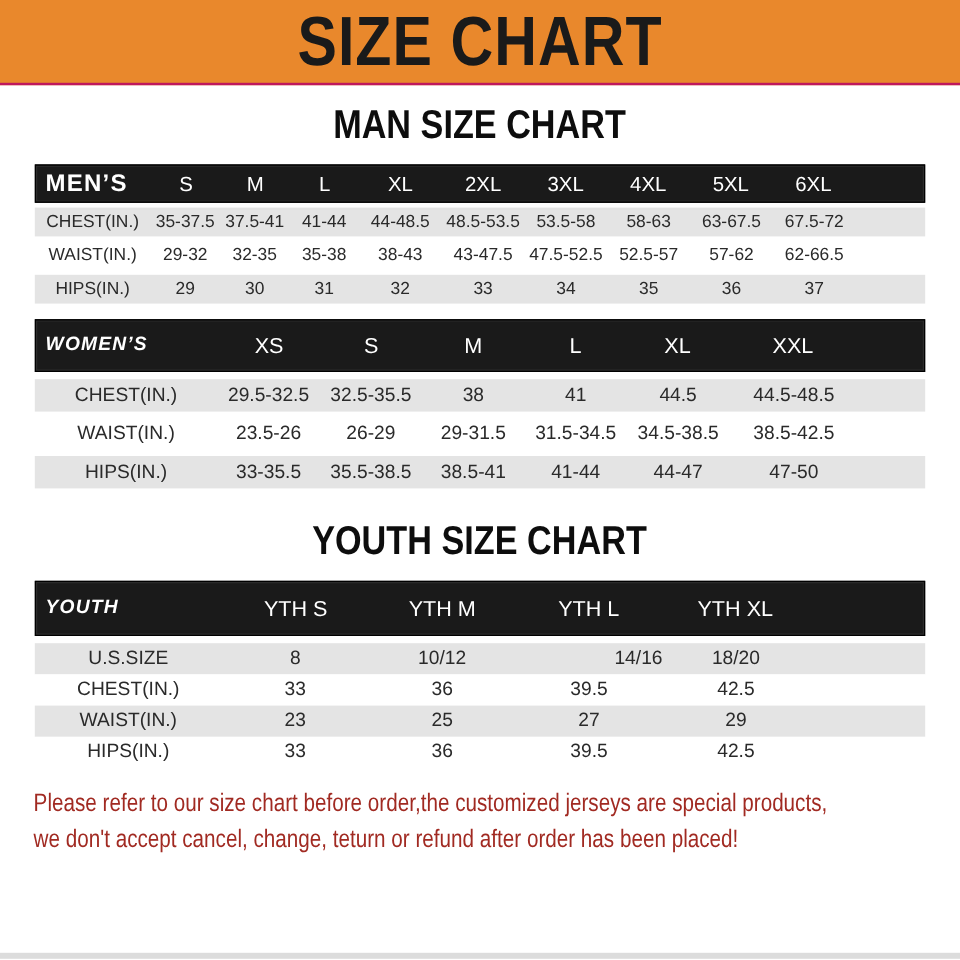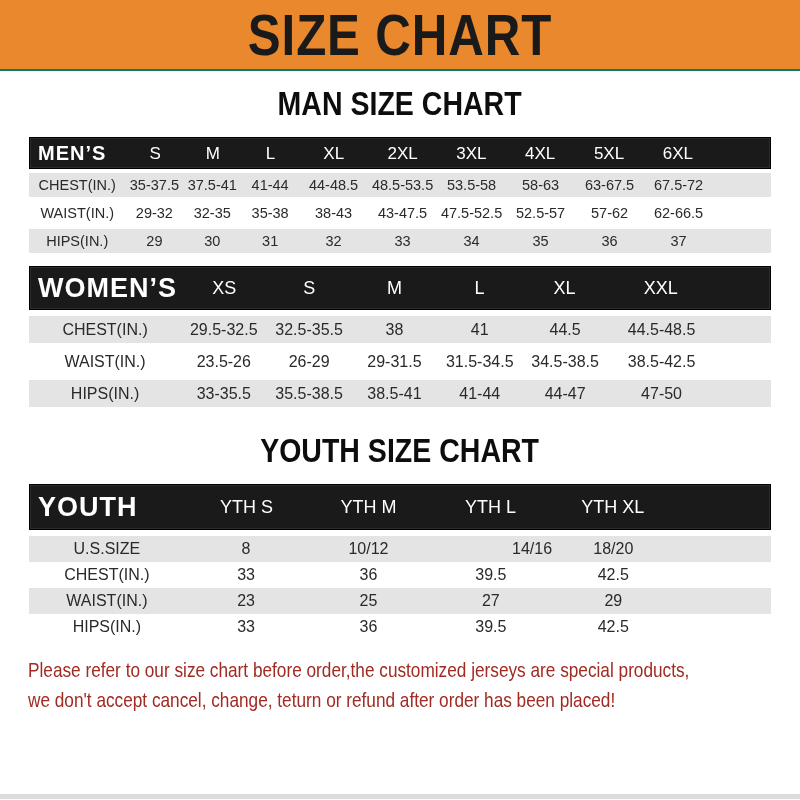--- a/index.html
+++ b/index.html
@@ -10,21 +10,21 @@
     font-family: "Liberation Sans", sans-serif;
     overflow: hidden;
     position: relative;
   }
 
   
   .banner {
     height: 71px;
     background: var(--banner-orange, #E9882C);
     display: flex; align-items: center; justify-content: center;
-    border-bottom: 2px solid #0f766e;
+    border-bottom: 2px solid #be185d;
   }
   .banner-text {
     display: inline-block;
     font-size: 58px; font-weight: 800;
     color: #1a1a1a;
     transform: scaleX(0.85);
     line-height: 1;
     letter-spacing: 1px;
     white-space: nowrap;
   }
@@ -77,21 +77,21 @@
 
   .thead-row .tcell { color: #ffffff; }
   .men   .thead-row .tcell { font-size: 17px; }
   .women .thead-row .tcell, .youth .thead-row .tcell { font-size: 18px; }
 
   .thead-row .tlabel {
     text-align: left; padding-left: 8px;
     font-weight: 800; letter-spacing: 1px;
   }
   .men   .thead-row .tlabel { font-size: 20px; }
-  .women .thead-row .tlabel, .youth .thead-row .tlabel { font-size: 27px; }
+  .women .thead-row .tlabel, .youth .thead-row .tlabel { font-size: 16px; font-style: italic; }
 
   
   .disclaimer { margin: 15px 28px 0; }
   .disclaimer p {
     margin: 0;
     font-size: 21px; line-height: 30px;
     color: var(--disclaimer-red, #A12A22);
     font-weight: 500;
     transform: scaleX(0.82);
     transform-origin: left center;

